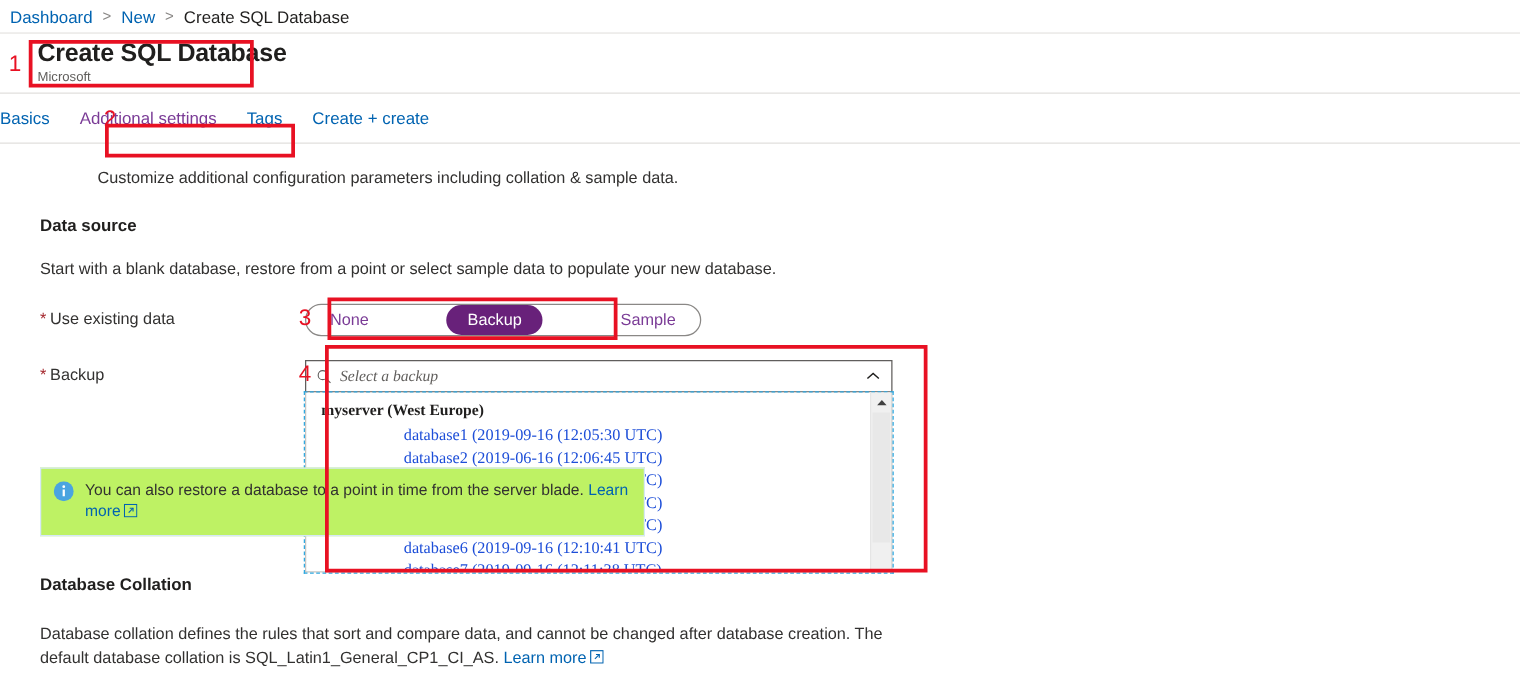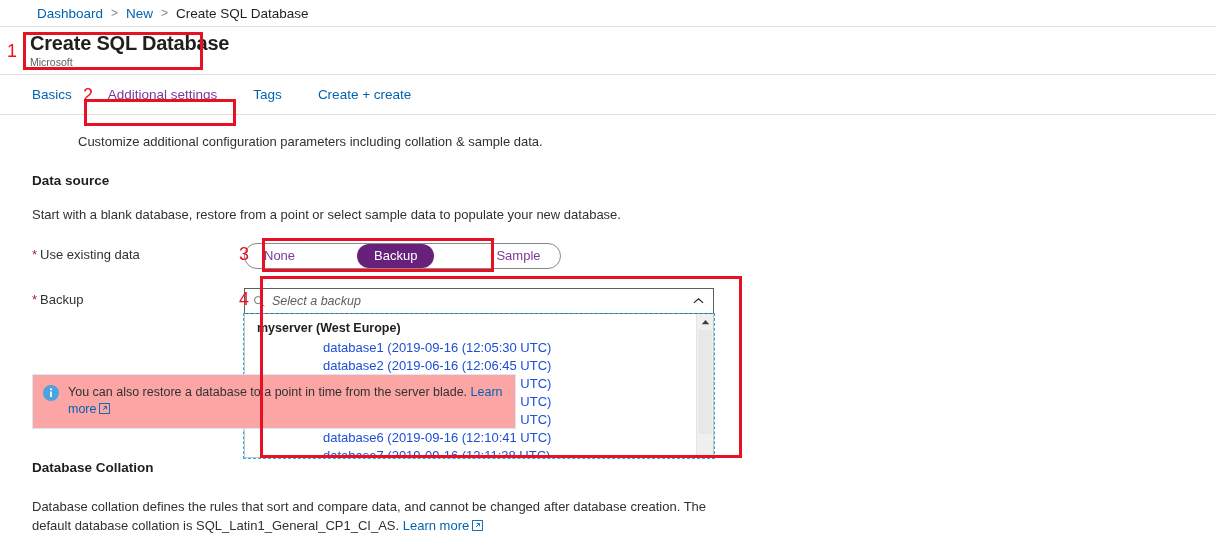--- a/index.html
+++ b/index.html
@@ -15,21 +15,21 @@
     position: relative;
     overflow: hidden;
   }
 
   
   .breadcrumb-bar {
     height: 27px;
     border-bottom: 1px solid #e1dfdd;
     display: flex;
     align-items: center;
-    padding-left: 37px;
+    padding-left: 8px;
     background: #ffffff;
   }
   .crumb-link {
     color: #0063b1;
     font-size: 13.5px;
     cursor: pointer;
     white-space: nowrap;
   }
   .crumb-current {
     color: #201f1e;
@@ -69,22 +69,21 @@
     line-height: 13px;
     margin-top: 1px;
   }
 
   
   .tab-bar {
     height: 40px;
     border-bottom: 1px solid #e1dfdd;
     display: flex;
     align-items: center;
-    padding-left: 32px;
-    gap: 12px;
+    gap: 0px;
     background: #ffffff;
   }
   .tab {
     font-size: 13.5px;
     color: #0063b1;
     cursor: pointer;
     padding: 0 12px;
     line-height: 39px;
     white-space: nowrap;
   }
@@ -165,20 +164,21 @@
   .choice.selected {
     background: #68217a;
     color: #ffffff;
     font-weight: 400;
   }
 
   
   .combo-wrap {
     position: relative;
     width: 470px;
+    font-family: Liberation Serif, serif;
   }
   .combo-input {
     height: 26px;
     border: 1px solid #605e5c;
     background: #ffffff;
     display: flex;
     align-items: center;
     padding: 0 4px 0 8px;
     position: relative;
   }
@@ -263,21 +263,21 @@
     cursor: pointer;
   }
 
   
   .info-banner {
     position: absolute;
     left: 32px;
     top: 374px;
     width: 484px;
     min-height: 52px;
-    background: #fca5a5;
+    background: #bef264;
     border: 1px solid #d6e8f7;
     display: flex;
     padding: 9px 10px 9px 10px;
   }
   .info-ico {
     flex: 0 0 auto;
     margin-right: 9px;
     padding-top: 1px;
   }
   .info-text {

